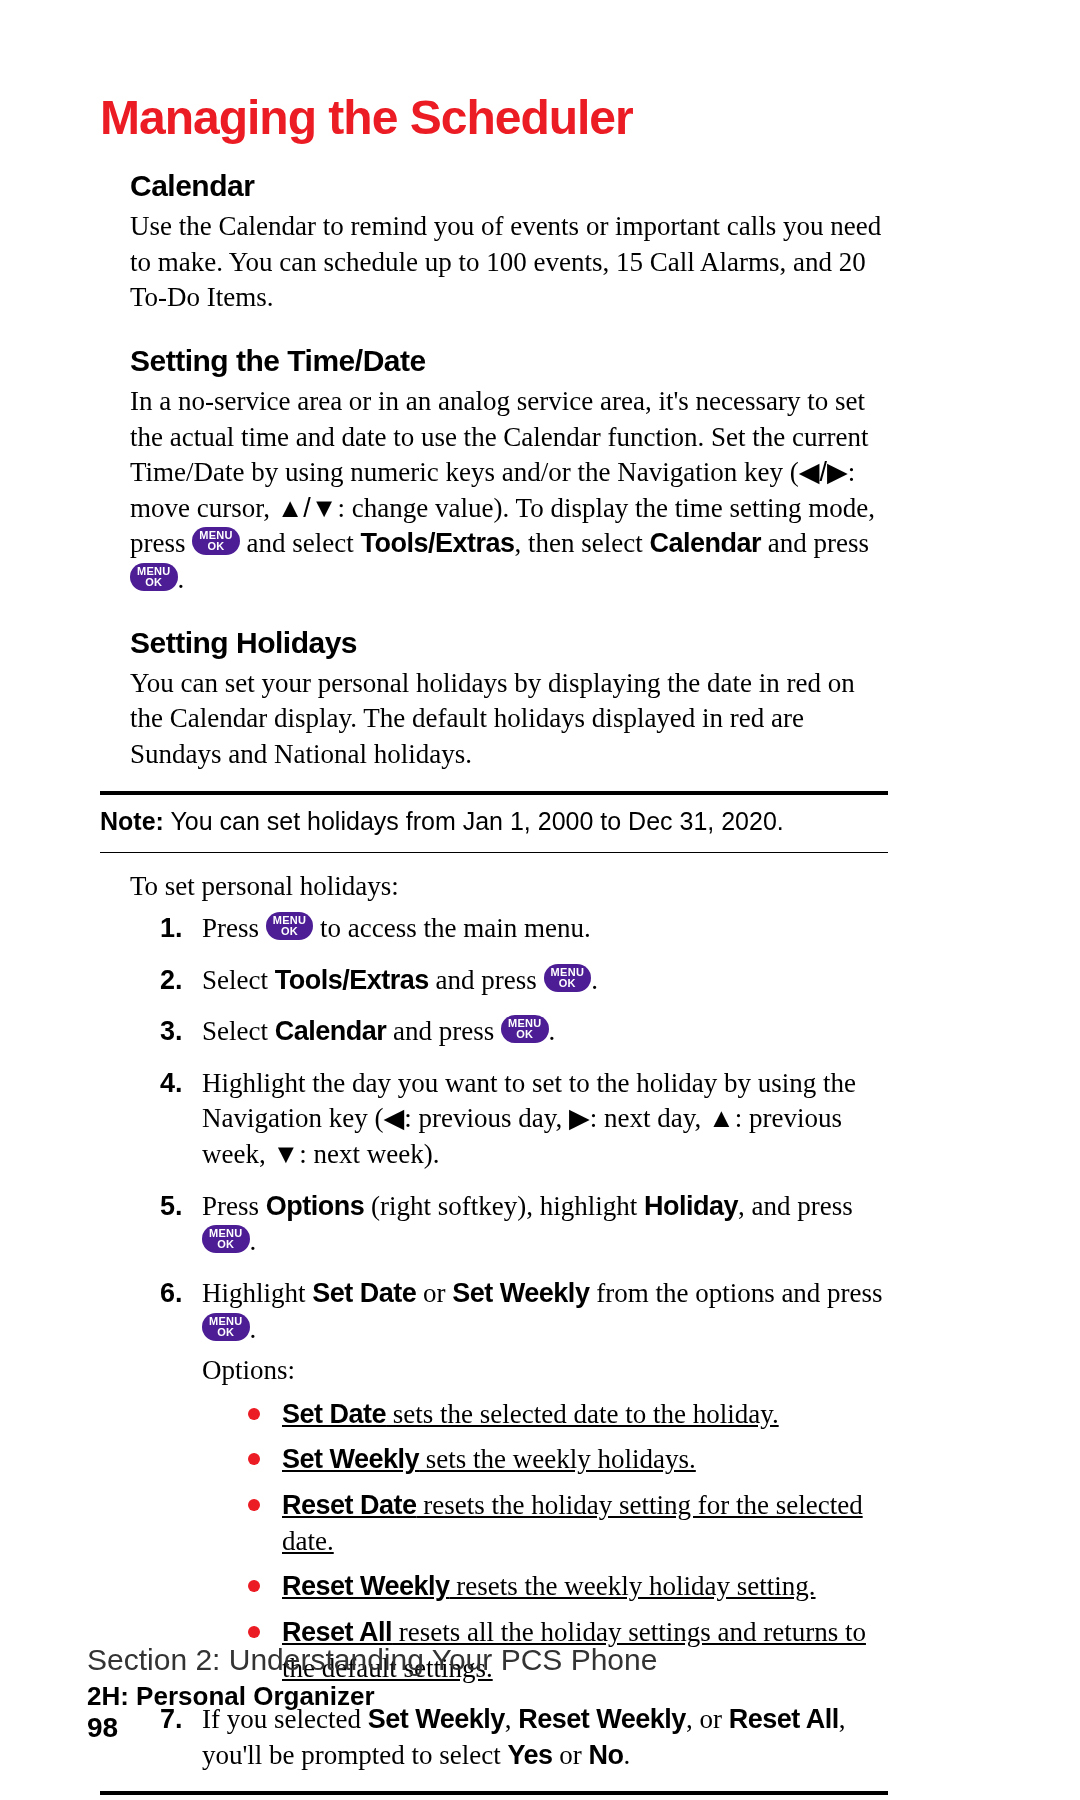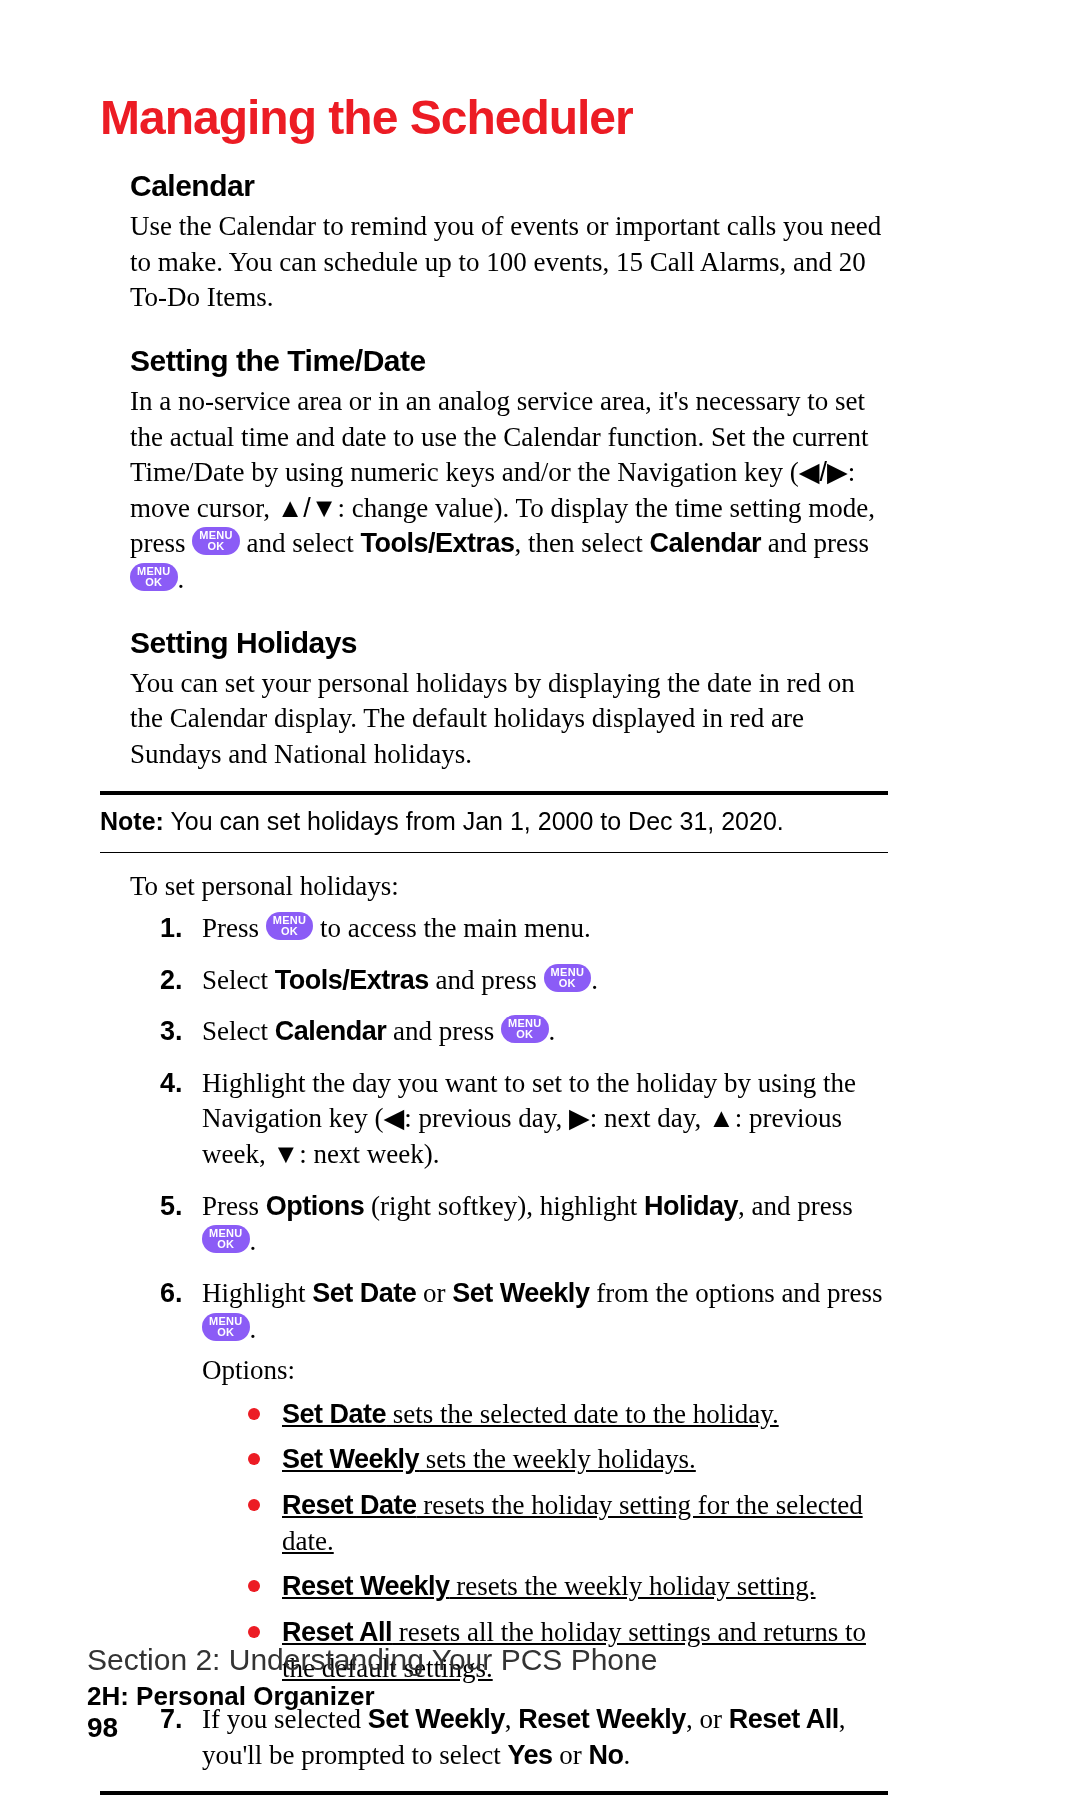--- a/index.html
+++ b/index.html
@@ -99,21 +99,21 @@
   }
   b.sans {
     font-family: Arial, sans-serif;
     font-weight: 900;
     letter-spacing: -0.5px;
     text-align: center;
   }
   .menu-key {
     display: inline-block;
     vertical-align: 2px;
-    background: #8b5cf6;
+    background: #4c1d95;
     color: #fff;
     font-family: Arial, sans-serif;
     font-weight: 900;
     font-size: 11px;
     line-height: 1.0;
     padding: 3px 7px 3px 7px;
     border-radius: 14px;
     text-align: center;
     letter-spacing: 0.3px;
   }

